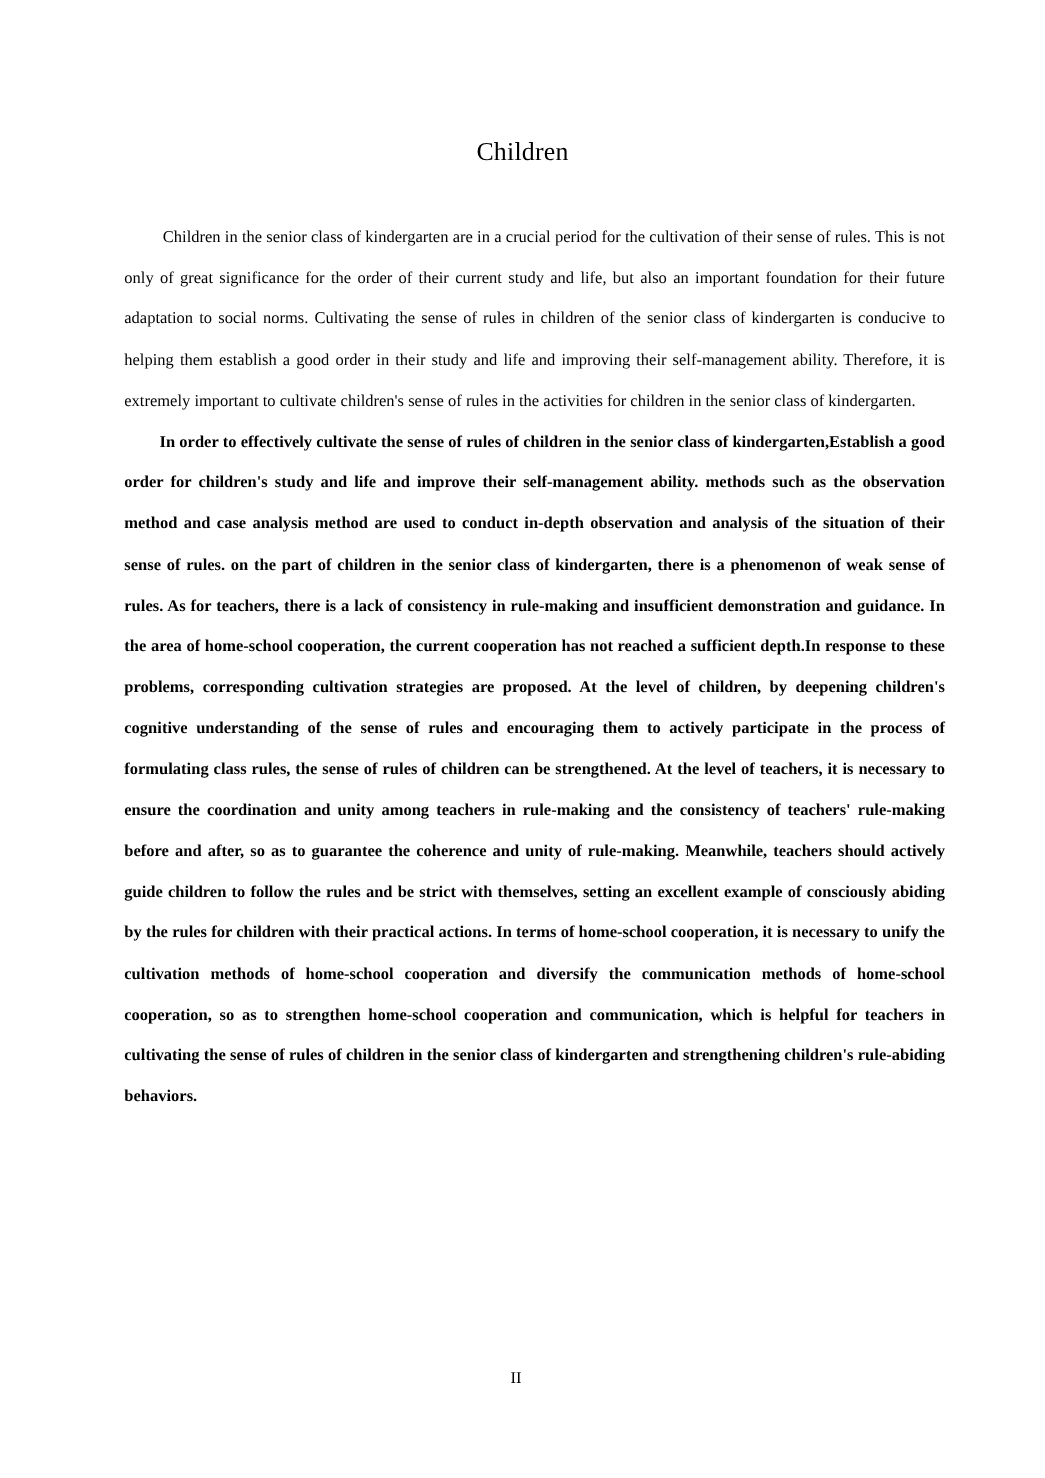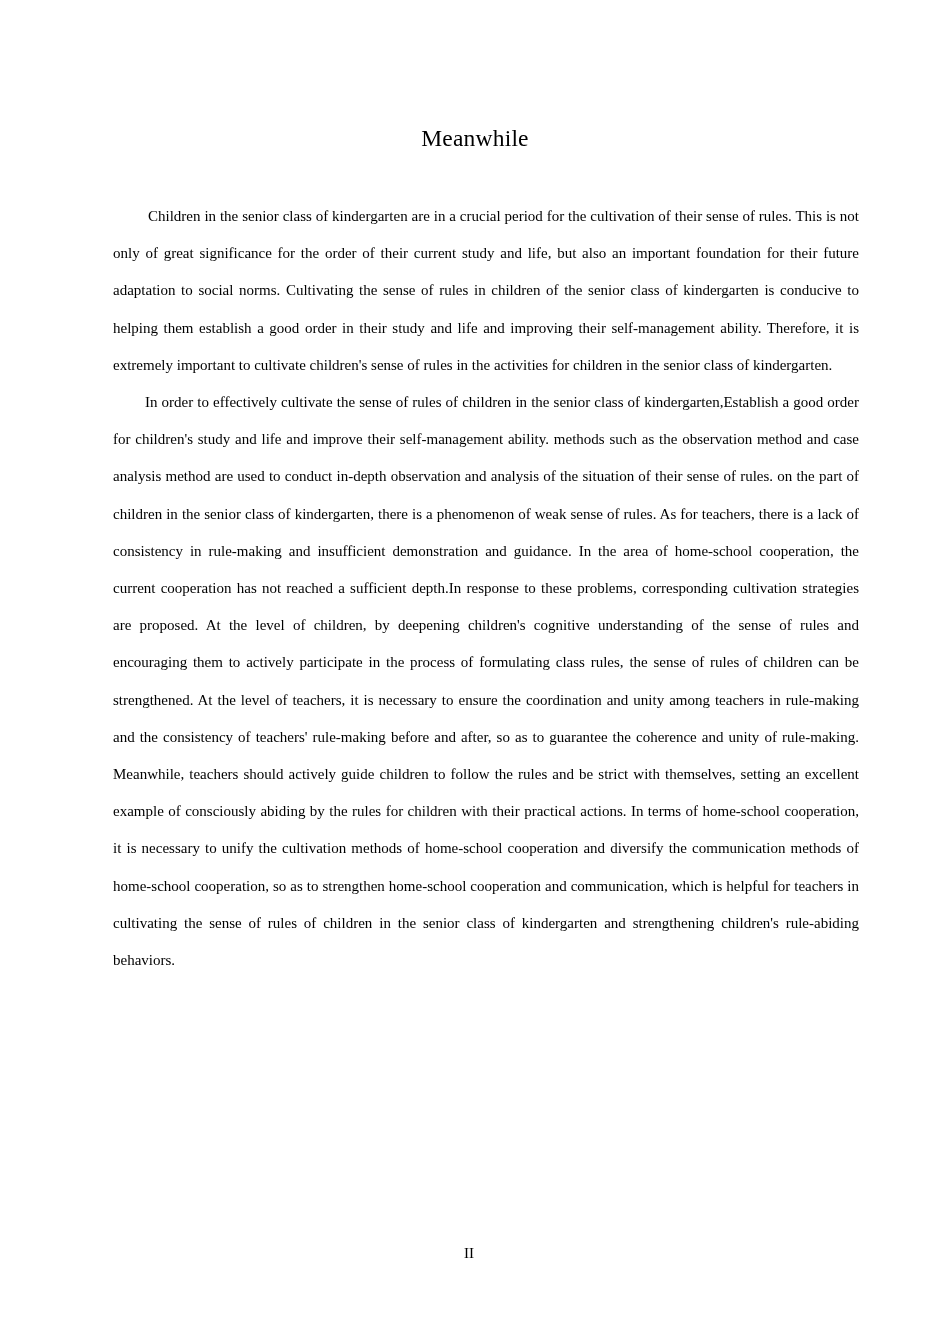--- a/index.html
+++ b/index.html
@@ -43,20 +43,21 @@
     font-size: 15px;
     line-height: 37.2px;
     text-align: justify;
     text-justify: inter-word;
     text-indent: 35px;
     hyphens: none;
     word-spacing: 0px;
   }
   .para + .para {
     margin-top: 0;
+    font-weight: bold;
   }
   .para.p2 {
     text-indent: 32px;
   }
   .page-number {
     position: absolute;
     left: 0;
     top: 1243px;
     width: 950px;
     text-align: center;
@@ -66,21 +67,21 @@
   .page-number .pn-inner {
     display: inline-block;
     transform: translateX(-6px);
   }
 </style>
 </head>
 <body>
 
 <div class="page">
 
-  <h1 class="doc-title">Meanwhile</h1>
+  <h1 class="doc-title">Children</h1>
 
   <div class="body-block">
     <p class="para p1">Children in the senior class of kindergarten are in a crucial period for the cultivation of their sense of rules. This is not only of great significance for the order of their current study and life, but also an important foundation for their future adaptation to social norms. Cultivating the sense of rules in children of the senior class of kindergarten is conducive to helping them establish a good order in their study and life and improving their self-management ability. Therefore, it is extremely important to cultivate children's sense of rules in the activities for children in the senior class of kindergarten.</p>
     <p class="para p2">In order to effectively cultivate the sense of rules of children in the senior class of kindergarten,Establish a good order for children's study and life and improve their self-management ability. methods such as the observation method and case analysis method are used to conduct in-depth observation and analysis of the situation of their sense of rules. on the part of children in the senior class of kindergarten, there is a phenomenon of weak sense of rules. As for teachers, there is a lack of consistency in rule-making and insufficient demonstration and guidance. In the area of home-school cooperation, the current cooperation has not reached a sufficient depth.In response to these problems, corresponding cultivation strategies are proposed. At the level of children, by deepening children's cognitive understanding of the sense of rules and encouraging them to actively participate in the process of formulating class rules, the sense of rules of children can be strengthened. At the level of teachers, it is necessary to ensure the coordination and unity among teachers in rule-making and the consistency of teachers' rule-making before and after, so as to guarantee the coherence and unity of rule-making. Meanwhile, teachers should actively guide children to follow the rules and be strict with themselves, setting an excellent example of consciously abiding by the rules for children with their practical actions. In terms of home-school cooperation, it is necessary to unify the cultivation methods of home-school cooperation and diversify the communication methods of home-school cooperation, so as to strengthen home-school cooperation and communication, which is helpful for teachers in cultivating the sense of rules of children in the senior class of kindergarten and strengthening children's rule-abiding behaviors.</p>
   </div>
 
   <div class="page-number">
     <span class="pn-inner">II</span>
   </div>
 

